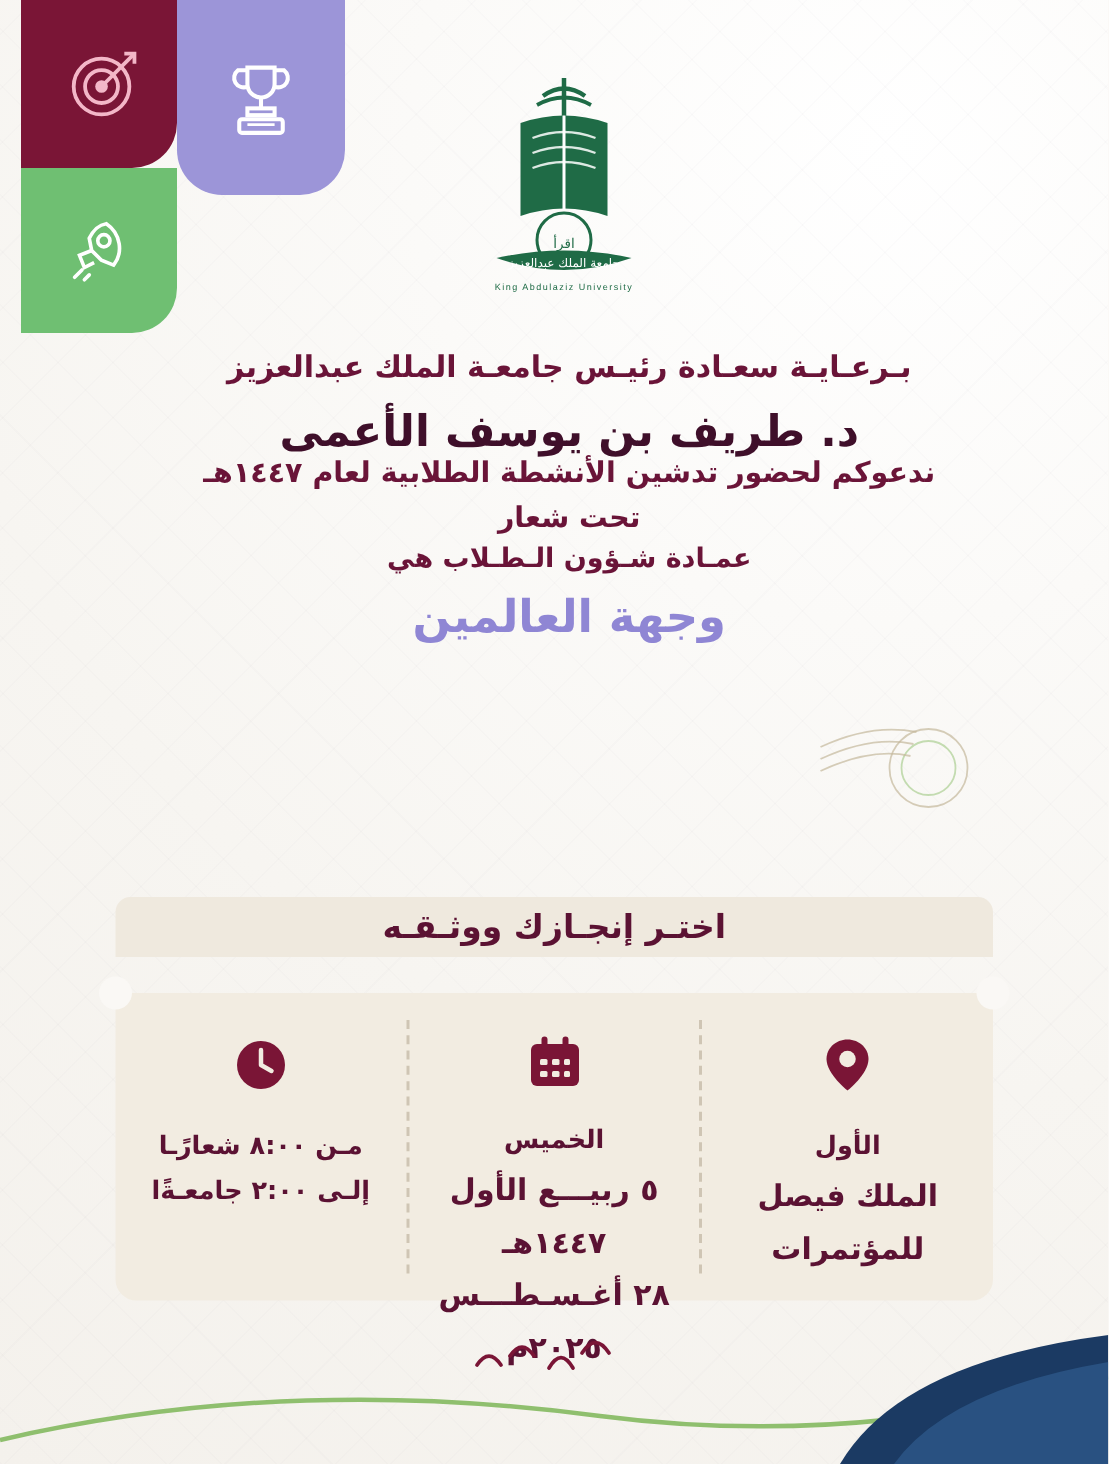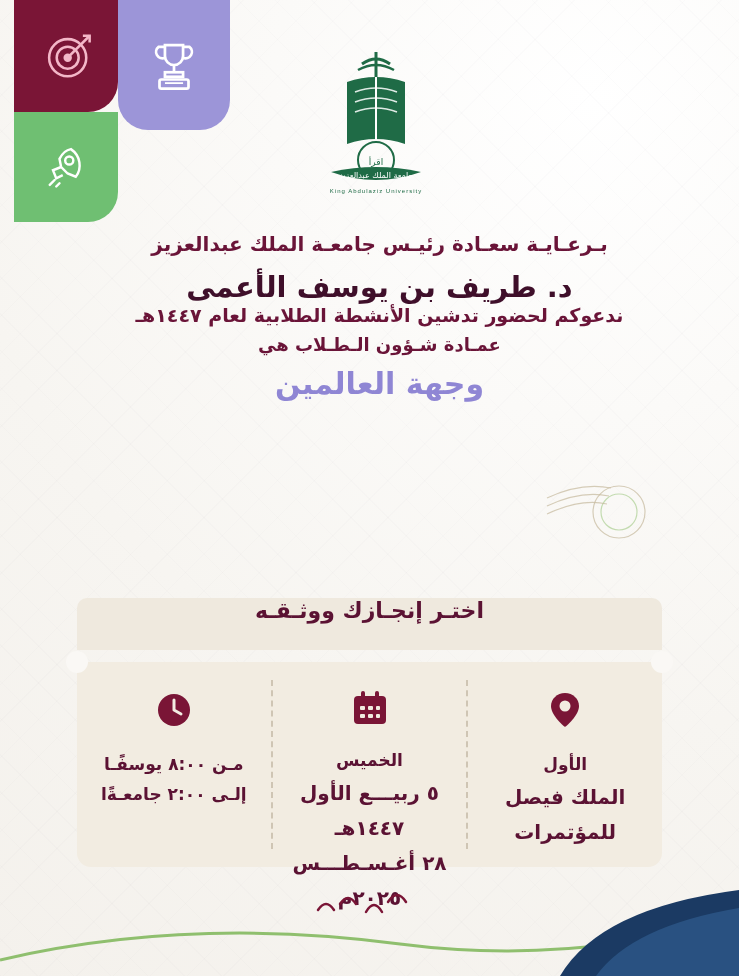--- a/index.html
+++ b/index.html
@@ -146,24 +146,25 @@
     opacity: .85;
     pointer-events: none;
   }
 
   
   .banner {
     position: absolute;
     top: 598px;
     left: 77px;
     right: 77px;
-    height: 52px;
+    height: 40px;
     background: #efe9de;
     border-radius: 10px 10px 0 0;
     display: flex;
+    align-items: center;
     justify-content: center;
   }
   .banner .txt {
     font-size: 22px;
     font-weight: bold;
     color: #5b1233;
     letter-spacing: 1px;
   }
 
   
@@ -310,20 +311,21 @@
       <path d="M6 26 Q40 10 70 16" fill="none" stroke="#bcae8d" stroke-width="1.2" opacity=".7"></path>
       <path d="M6 34 Q40 18 68 24" fill="none" stroke="#bcae8d" stroke-width="1.2" opacity=".7"></path>
       <path d="M6 42 Q40 26 66 32" fill="none" stroke="#bcae8d" stroke-width="1.2" opacity=".7"></path>
     </svg>
   </div>
 
   <div class="content">
     <div class="line-patron">بـرعـايـة سعـادة رئيـس جامعـة الملك عبدالعزيز</div>
     <div class="line-name">د. طريف بن يوسف الأعمى</div>
     <div class="line-invite">ندعوكم لحضور تدشين الأنشطة الطلابية لعام ١٤٤٧هـ</div>
+    <div class="line-under">تحت شعار</div>
     <div class="line-deanship">عمـادة شـؤون الـطـلاب هي</div>
     <div class="slogan">وجهة العالمين</div>
   </div>
 
   <div class="banner">
     <div class="txt">اختـر إنجـازك ووثـقـه</div>
   </div>
 
   <div class="ticket">
 
@@ -363,21 +365,21 @@
 
     <div class="divider"></div>
 
     <div class="cell">
       <div class="cell-icon">
         <svg width="36" height="36" viewBox="0 0 36 36">
           <circle cx="18" cy="18" r="16" fill="#7a1536"></circle>
           <path d="M18 8 L18 18 L25 22" fill="none" stroke="#f2ece1" stroke-width="3" stroke-linecap="round" stroke-linejoin="round"></path>
         </svg>
       </div>
-      <div class="cell-line big">مـن ٨:٠٠ يوسفًـا</div>
+      <div class="cell-line big">مـن ٨:٠٠ شعارًـا</div>
       <div class="cell-line big">إلـى ٢:٠٠ جامعـةًا</div>
     </div>
 
   </div>
 
   <div class="birds">
     <svg width="120" height="40" viewBox="0 0 120 40">
       <path d="M8 22 q8 -12 16 0" fill="none" stroke="#7a1536" stroke-width="2.5" stroke-linecap="round"></path>
       <path d="M30 16 q8 -12 16 0" fill="none" stroke="#7a1536" stroke-width="2.5" stroke-linecap="round"></path>
       <path d="M56 24 q8 -14 16 0" fill="none" stroke="#7a1536" stroke-width="2.5" stroke-linecap="round"></path>

